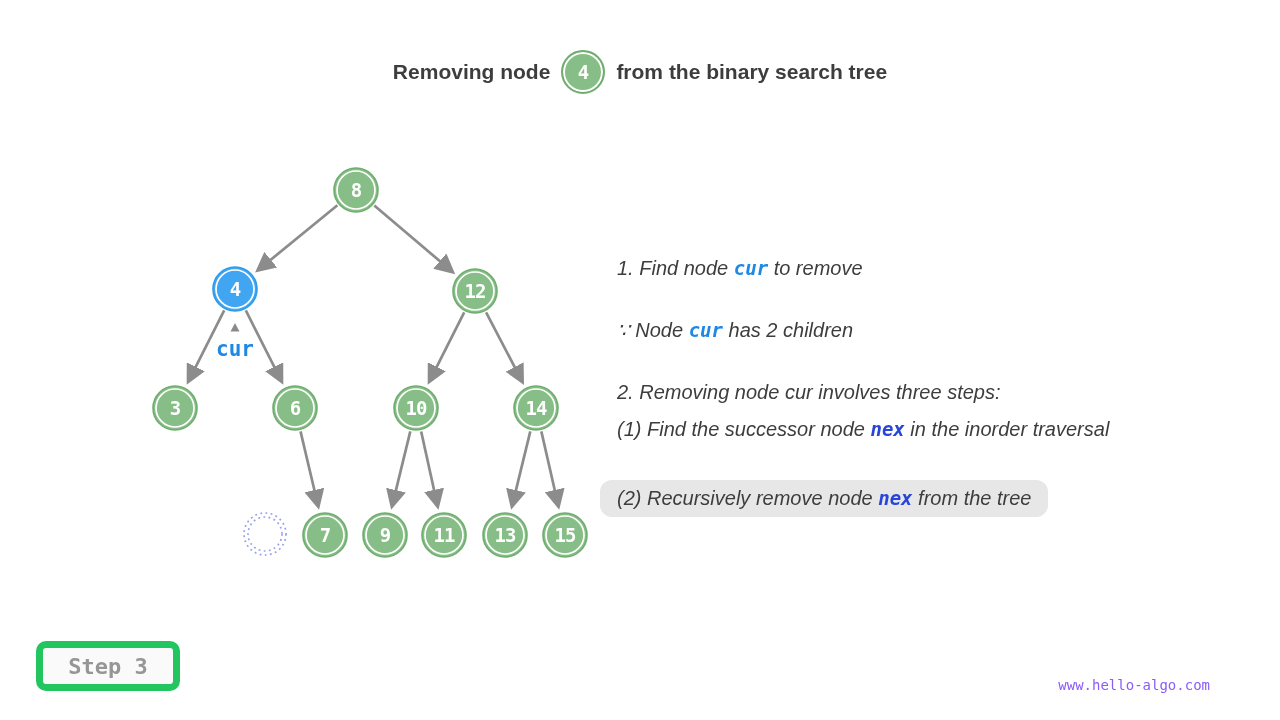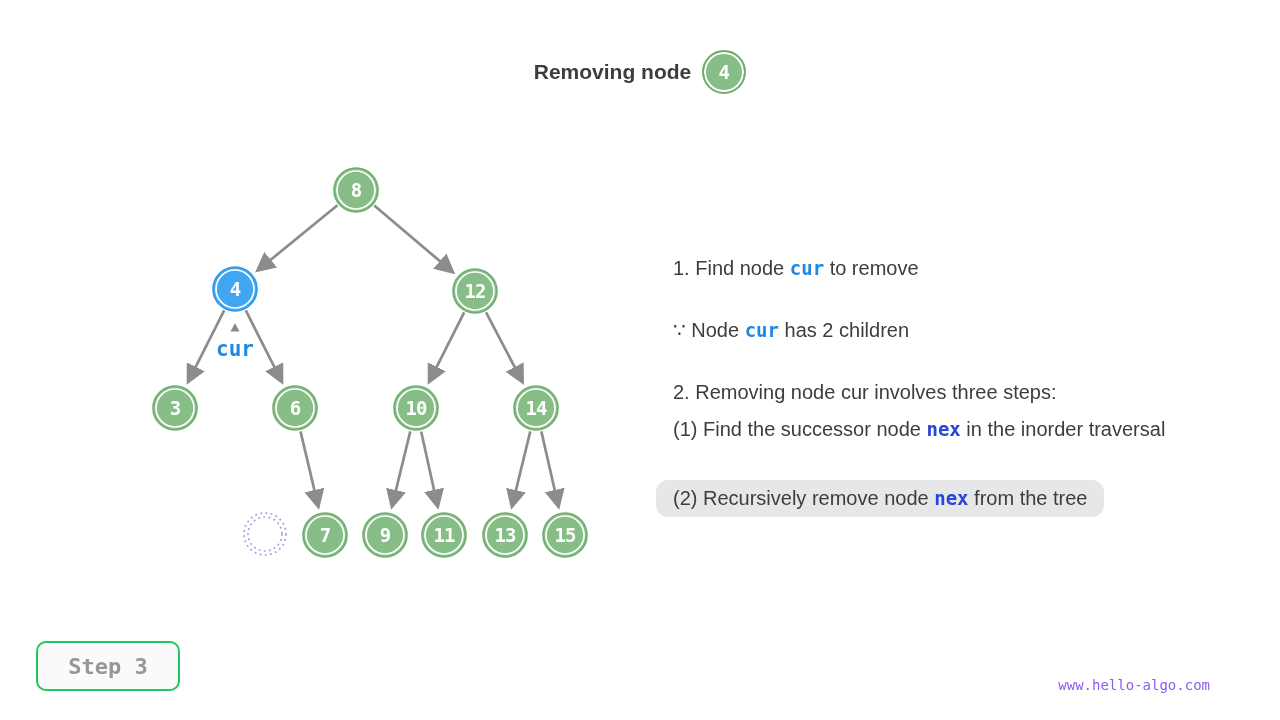--- a/index.html
+++ b/index.html
@@ -18,39 +18,39 @@
     background:var(--node-green,#87be87);
     border:2px solid var(--node-green-border,#6fae6f);
     box-shadow: inset 0 0 0 2px #ffffff;
     display:flex; align-items:center; justify-content:center;
     color:#ffffff; font-family:"DejaVu Sans Mono", monospace;
     font-weight:bold; font-size:19px;
   }
   
   #tree-svg { position:absolute; left:0; top:0; }
   
-  .notes { position:absolute; left:673px; top:250px; }
+  .notes { position:absolute; left:617px; top:250px;font-style:italic; }
   .note-line {
     display:block; white-space:nowrap;
     font-size:20px; line-height:37px; color:var(--text,#3d3d3d);
   }
   .note-line.gap { margin-bottom:25px; }
   .note-line.highlight {
     display:inline-block; background:var(--highlight-bg,#e7e7e7);
     border-radius:12px; padding:0 17px; margin-left:-17px;margin-top:32px;
   }
   .tok {
     font-family:"DejaVu Sans Mono", monospace; font-weight:bold; font-size:19px;
   }
   .tok-cur { color:var(--cur,#1e88e5); }
   .tok-nex { color:var(--nex,#2745d8); }
   
   .step-badge {
     position:absolute; left:36px; top:641px; width:144px; height:50px;
-    border:2px solid #22c55e; border-radius:10px; background:#fafafa;
+    border:7px solid #22c55e; border-radius:10px; background:#fafafa;
     display:flex; align-items:center; justify-content:center;
     box-sizing:border-box;
     font-family:"DejaVu Sans Mono", monospace; font-weight:bold;
     font-size:22px; color:#969696;
   }
   
   .watermark {
     position:absolute; right:70px; top:677px;
     font-family:"DejaVu Sans Mono", monospace; font-size:14px; color:#8b5cf6;
   }
@@ -58,20 +58,21 @@
 </head>
 <body>
 
 <div class="canvas">
 
   <div class="title">
     <span>Removing node</span>
     <span class="title-node">
       <span>4</span>
     </span>
+    <span>from the binary search tree</span>
   </div>
 
   <svg id="tree-svg" width="1280" height="720" viewBox="0 0 1280 720">
       <defs>
         <marker id="arrowhead" viewBox="0 0 10 10" refX="8" refY="5" markerWidth="7.5" markerHeight="7.5" orient="auto">
           <path d="M0,0 L10,5 L0,10 Z" fill="#8c8c8c"></path>
         </marker>
       </defs>
       <line x1="337.42502481912027" y1="205.1977069661743" x2="258.21871897609964" y2="270.00286629228214" stroke="#8c8c8c" stroke-width="2.7" marker-end="url(#arrowhead)"></line>
       <line x1="374.29792038689595" y1="205.53016772333183" x2="452.1275995163801" y2="271.5872903458352" stroke="#8c8c8c" stroke-width="2.7" marker-end="url(#arrowhead)"></line>

